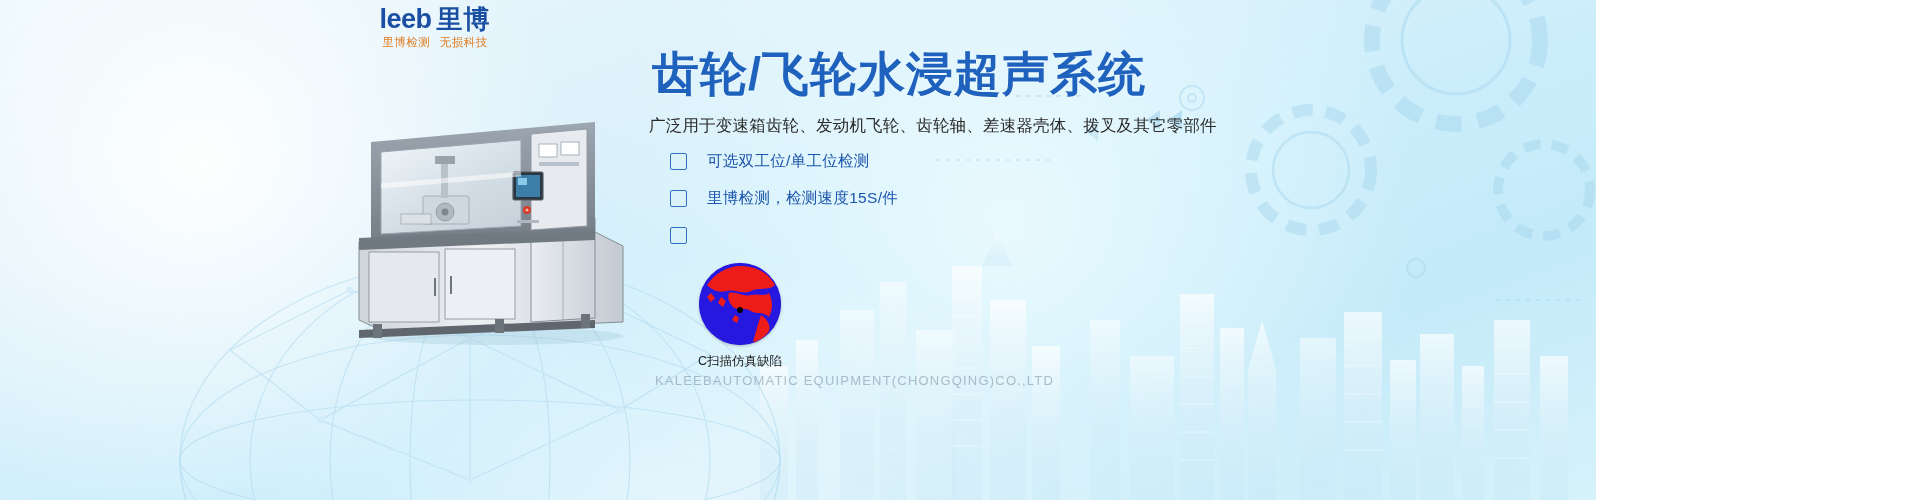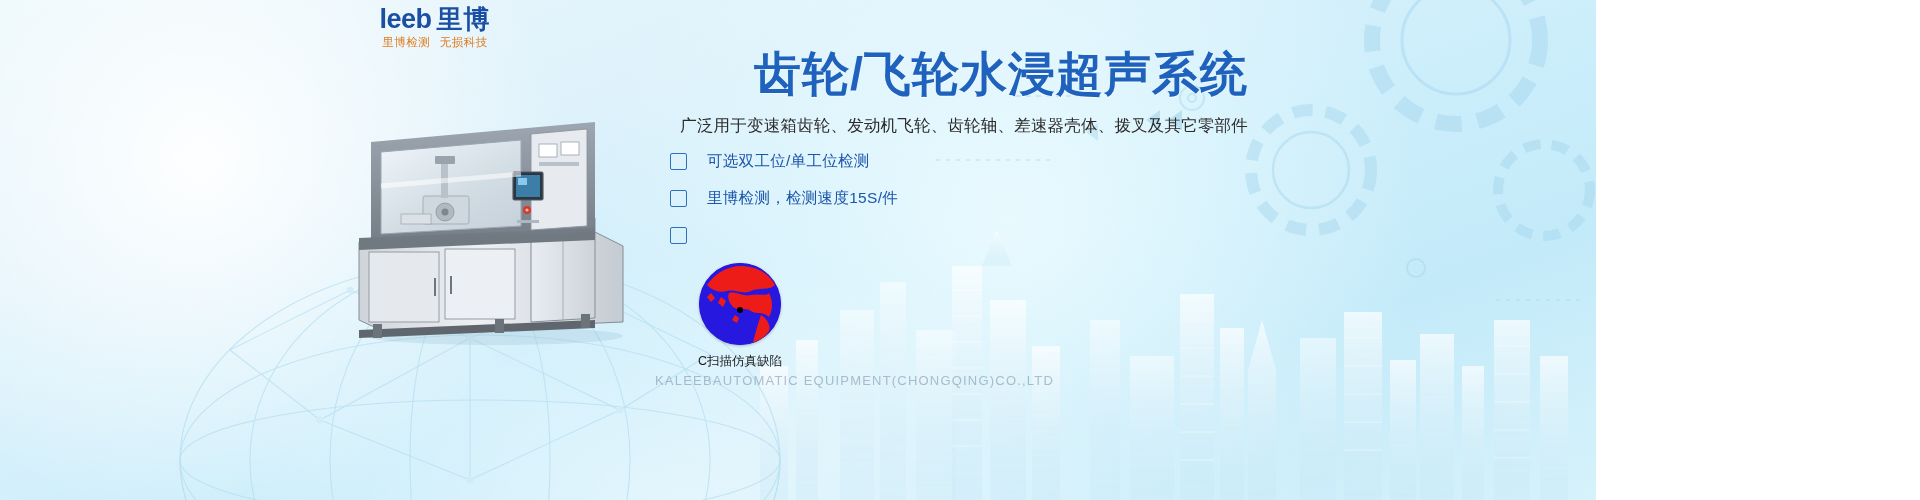--- a/index.html
+++ b/index.html
@@ -107,21 +107,20 @@
     width: 290px;
     height: 250px;
   }
 
   
   .content {
     position: absolute;
     left: 648px;
     top: 48px;
     width: 600px;
-    text-align: right;
   }
   .headline {
     font-size: 47px;
     font-weight: 700;
     color: #1f62bd;
     letter-spacing: 1px;
     line-height: 1.12;
     margin: 0 0 14px 4px;
     white-space: nowrap;
     text-shadow: 0 1px 0 rgba(255,255,255,0.6);

